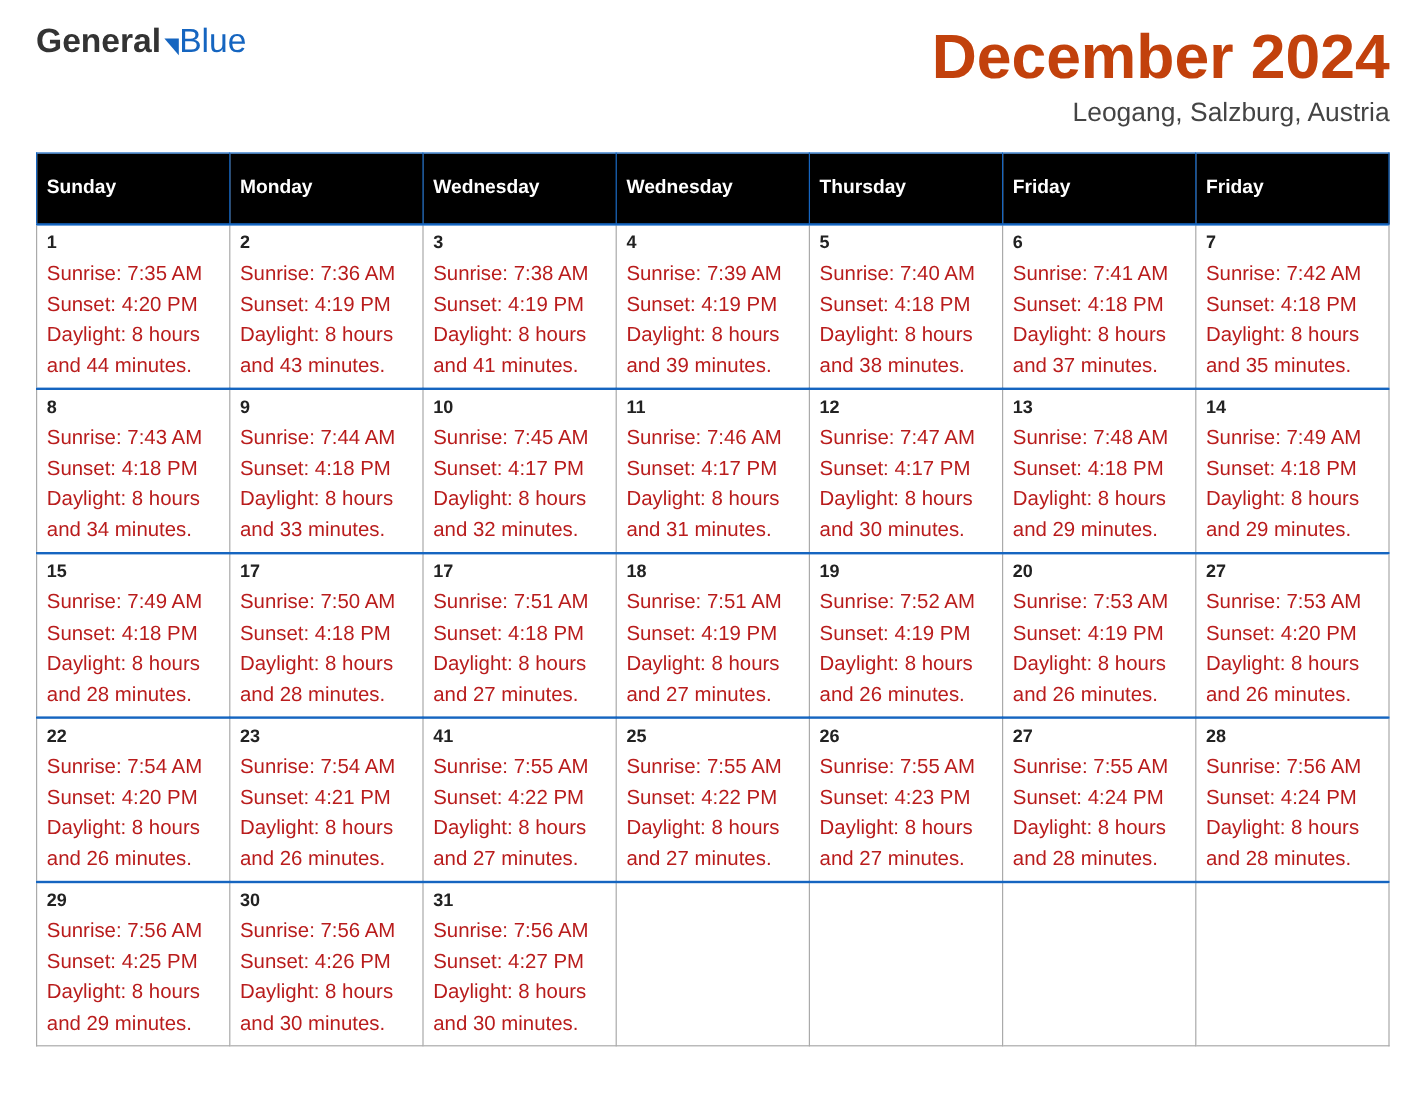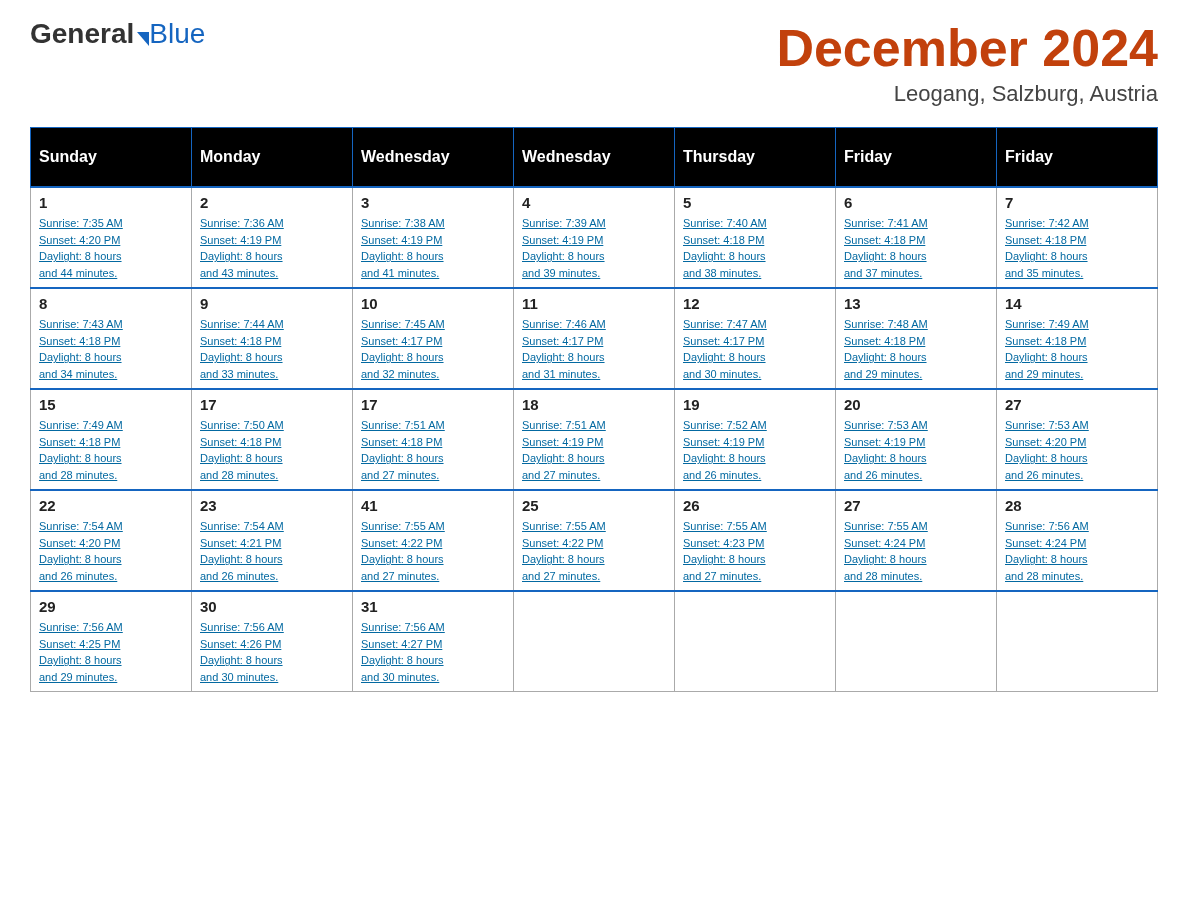--- a/index.html
+++ b/index.html
@@ -76,24 +76,23 @@
       width: calc(100% / 7);
       min-height: 100px;
     }
     .day-number {
       font-size: 15px;
       font-weight: bold;
       color: #222;
       margin-bottom: 4px;
     }
     .day-info {
-      font-size: 11px;
-      color: #0369a1;
+      font-size: 17px;
+      color: #b91c1c;
       line-height: 1.5;
-      text-decoration: underline;
     }
     .empty-cell {
       background: #fff;
     }
     tr td:first-child .day-number,
     tr th:first-child {
       
     }
     tbody tr {
       border-top: 2px solid #1565c0;

